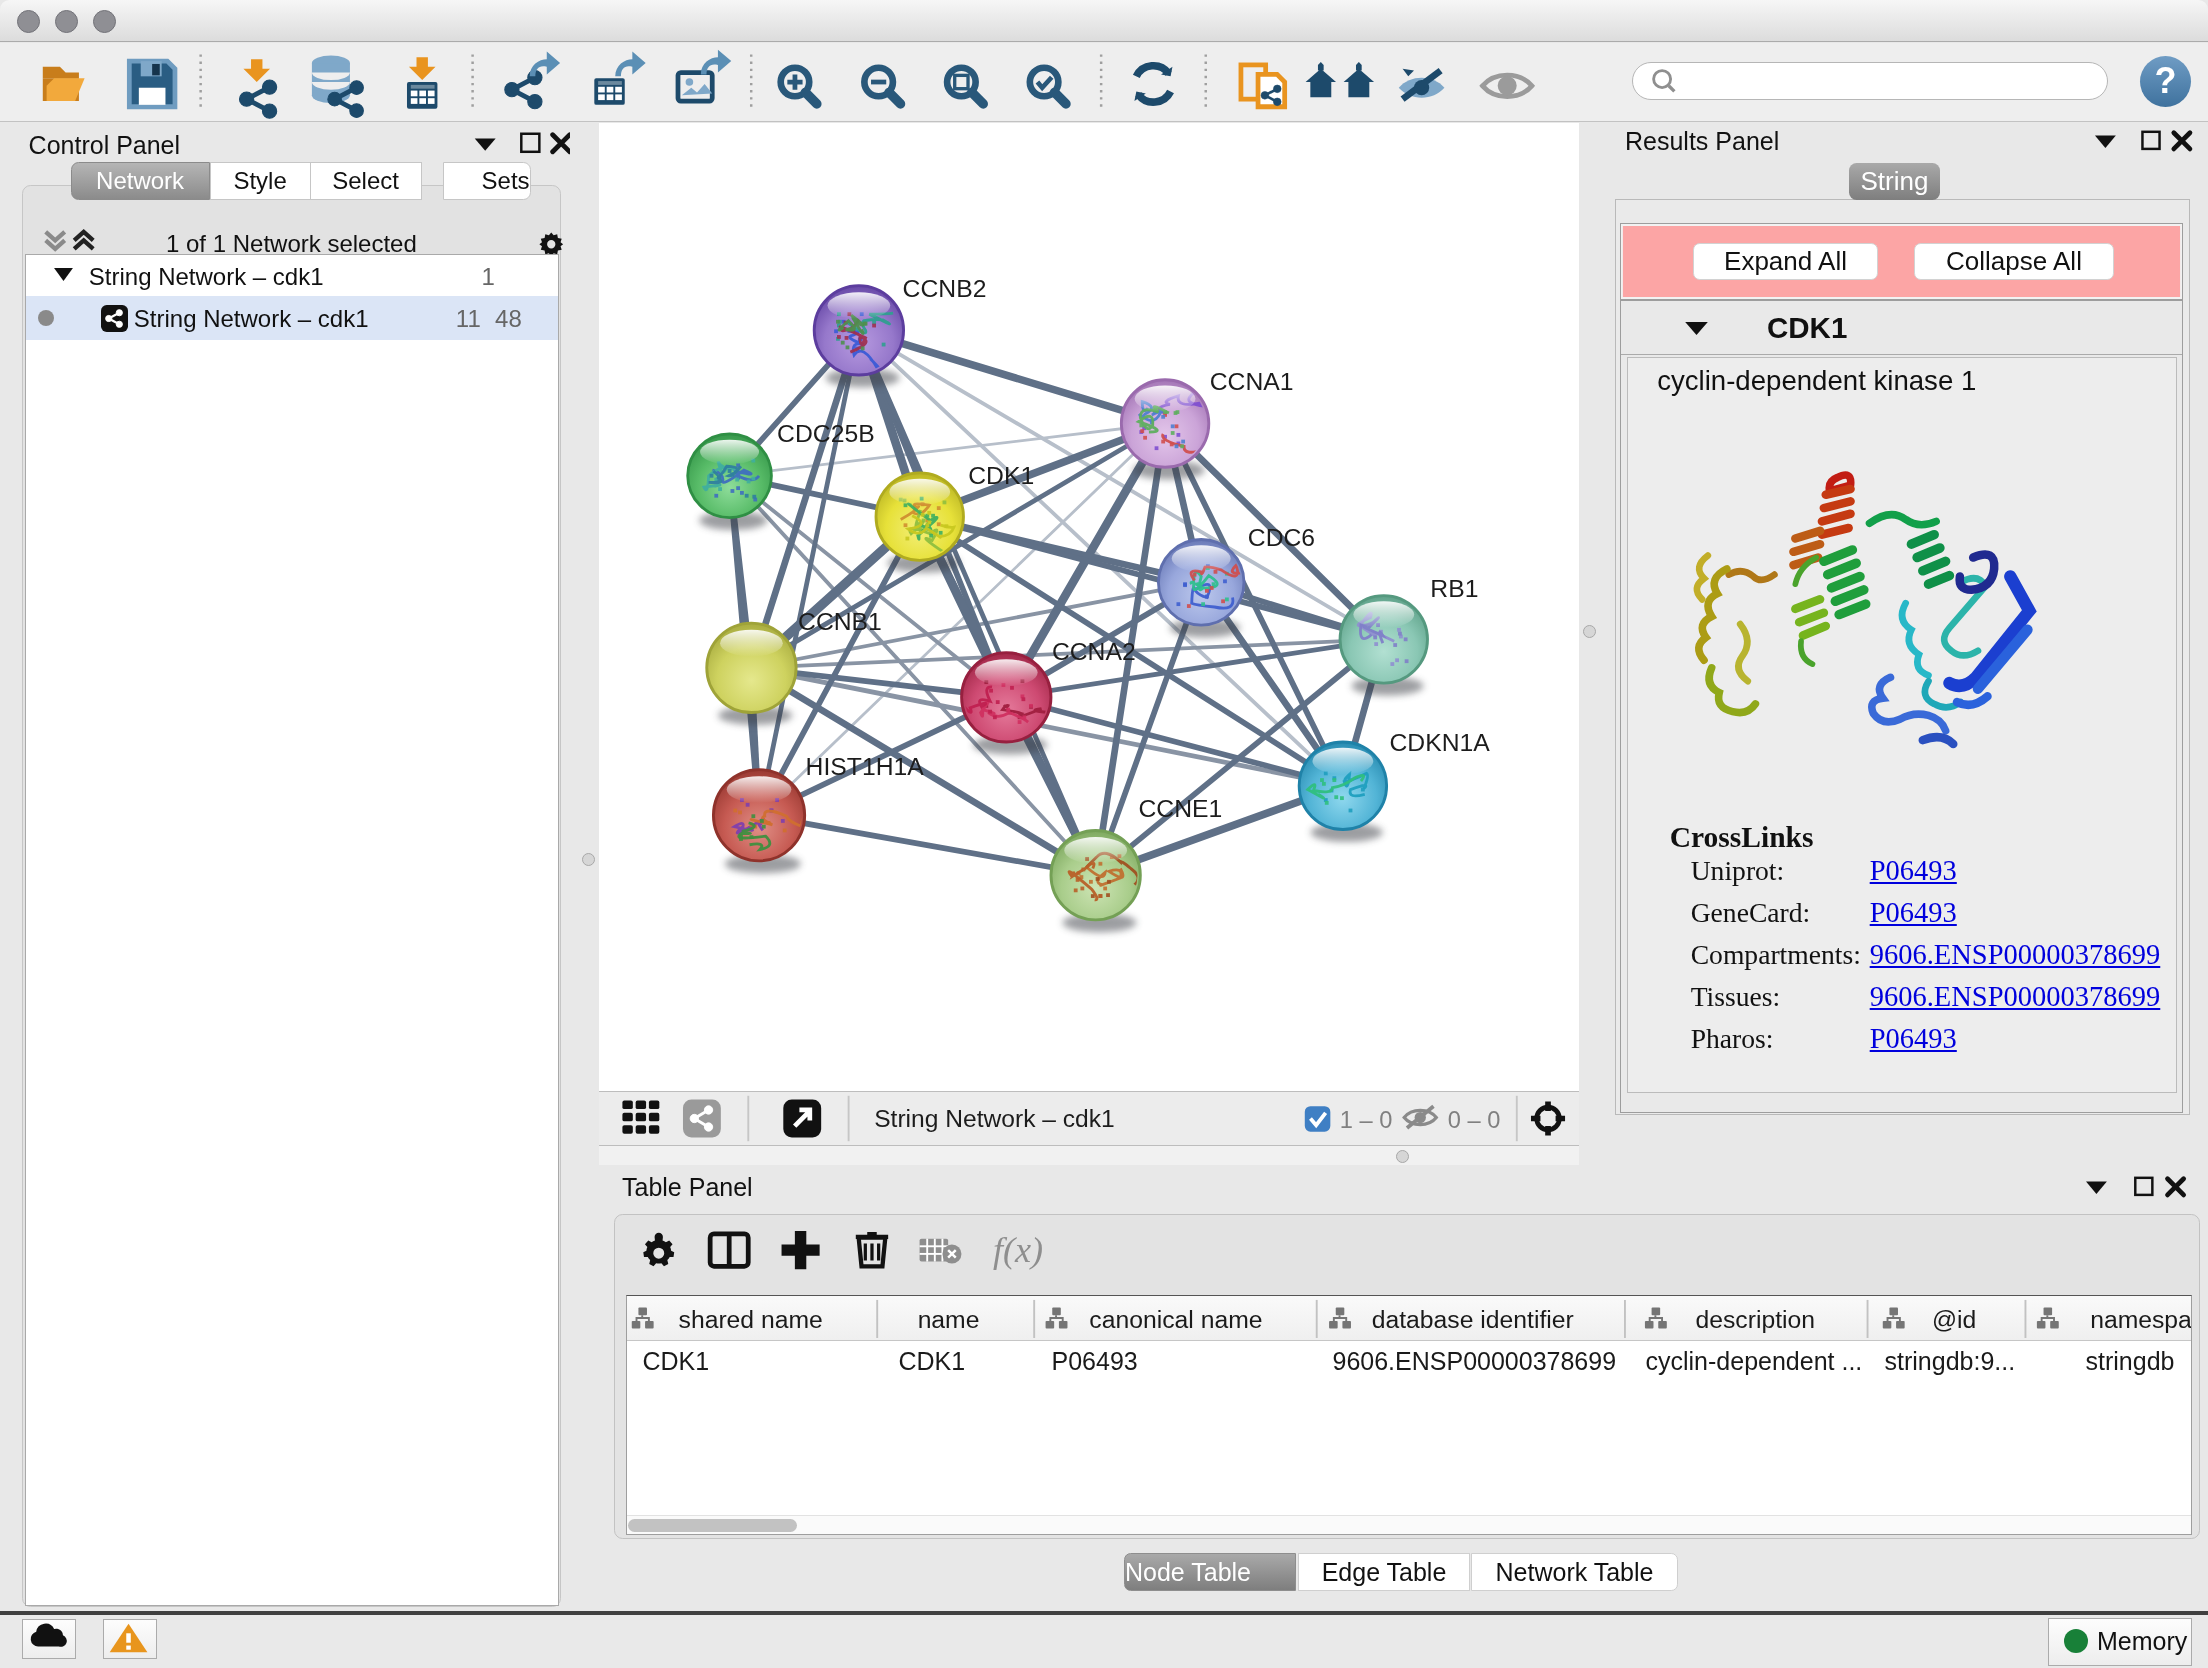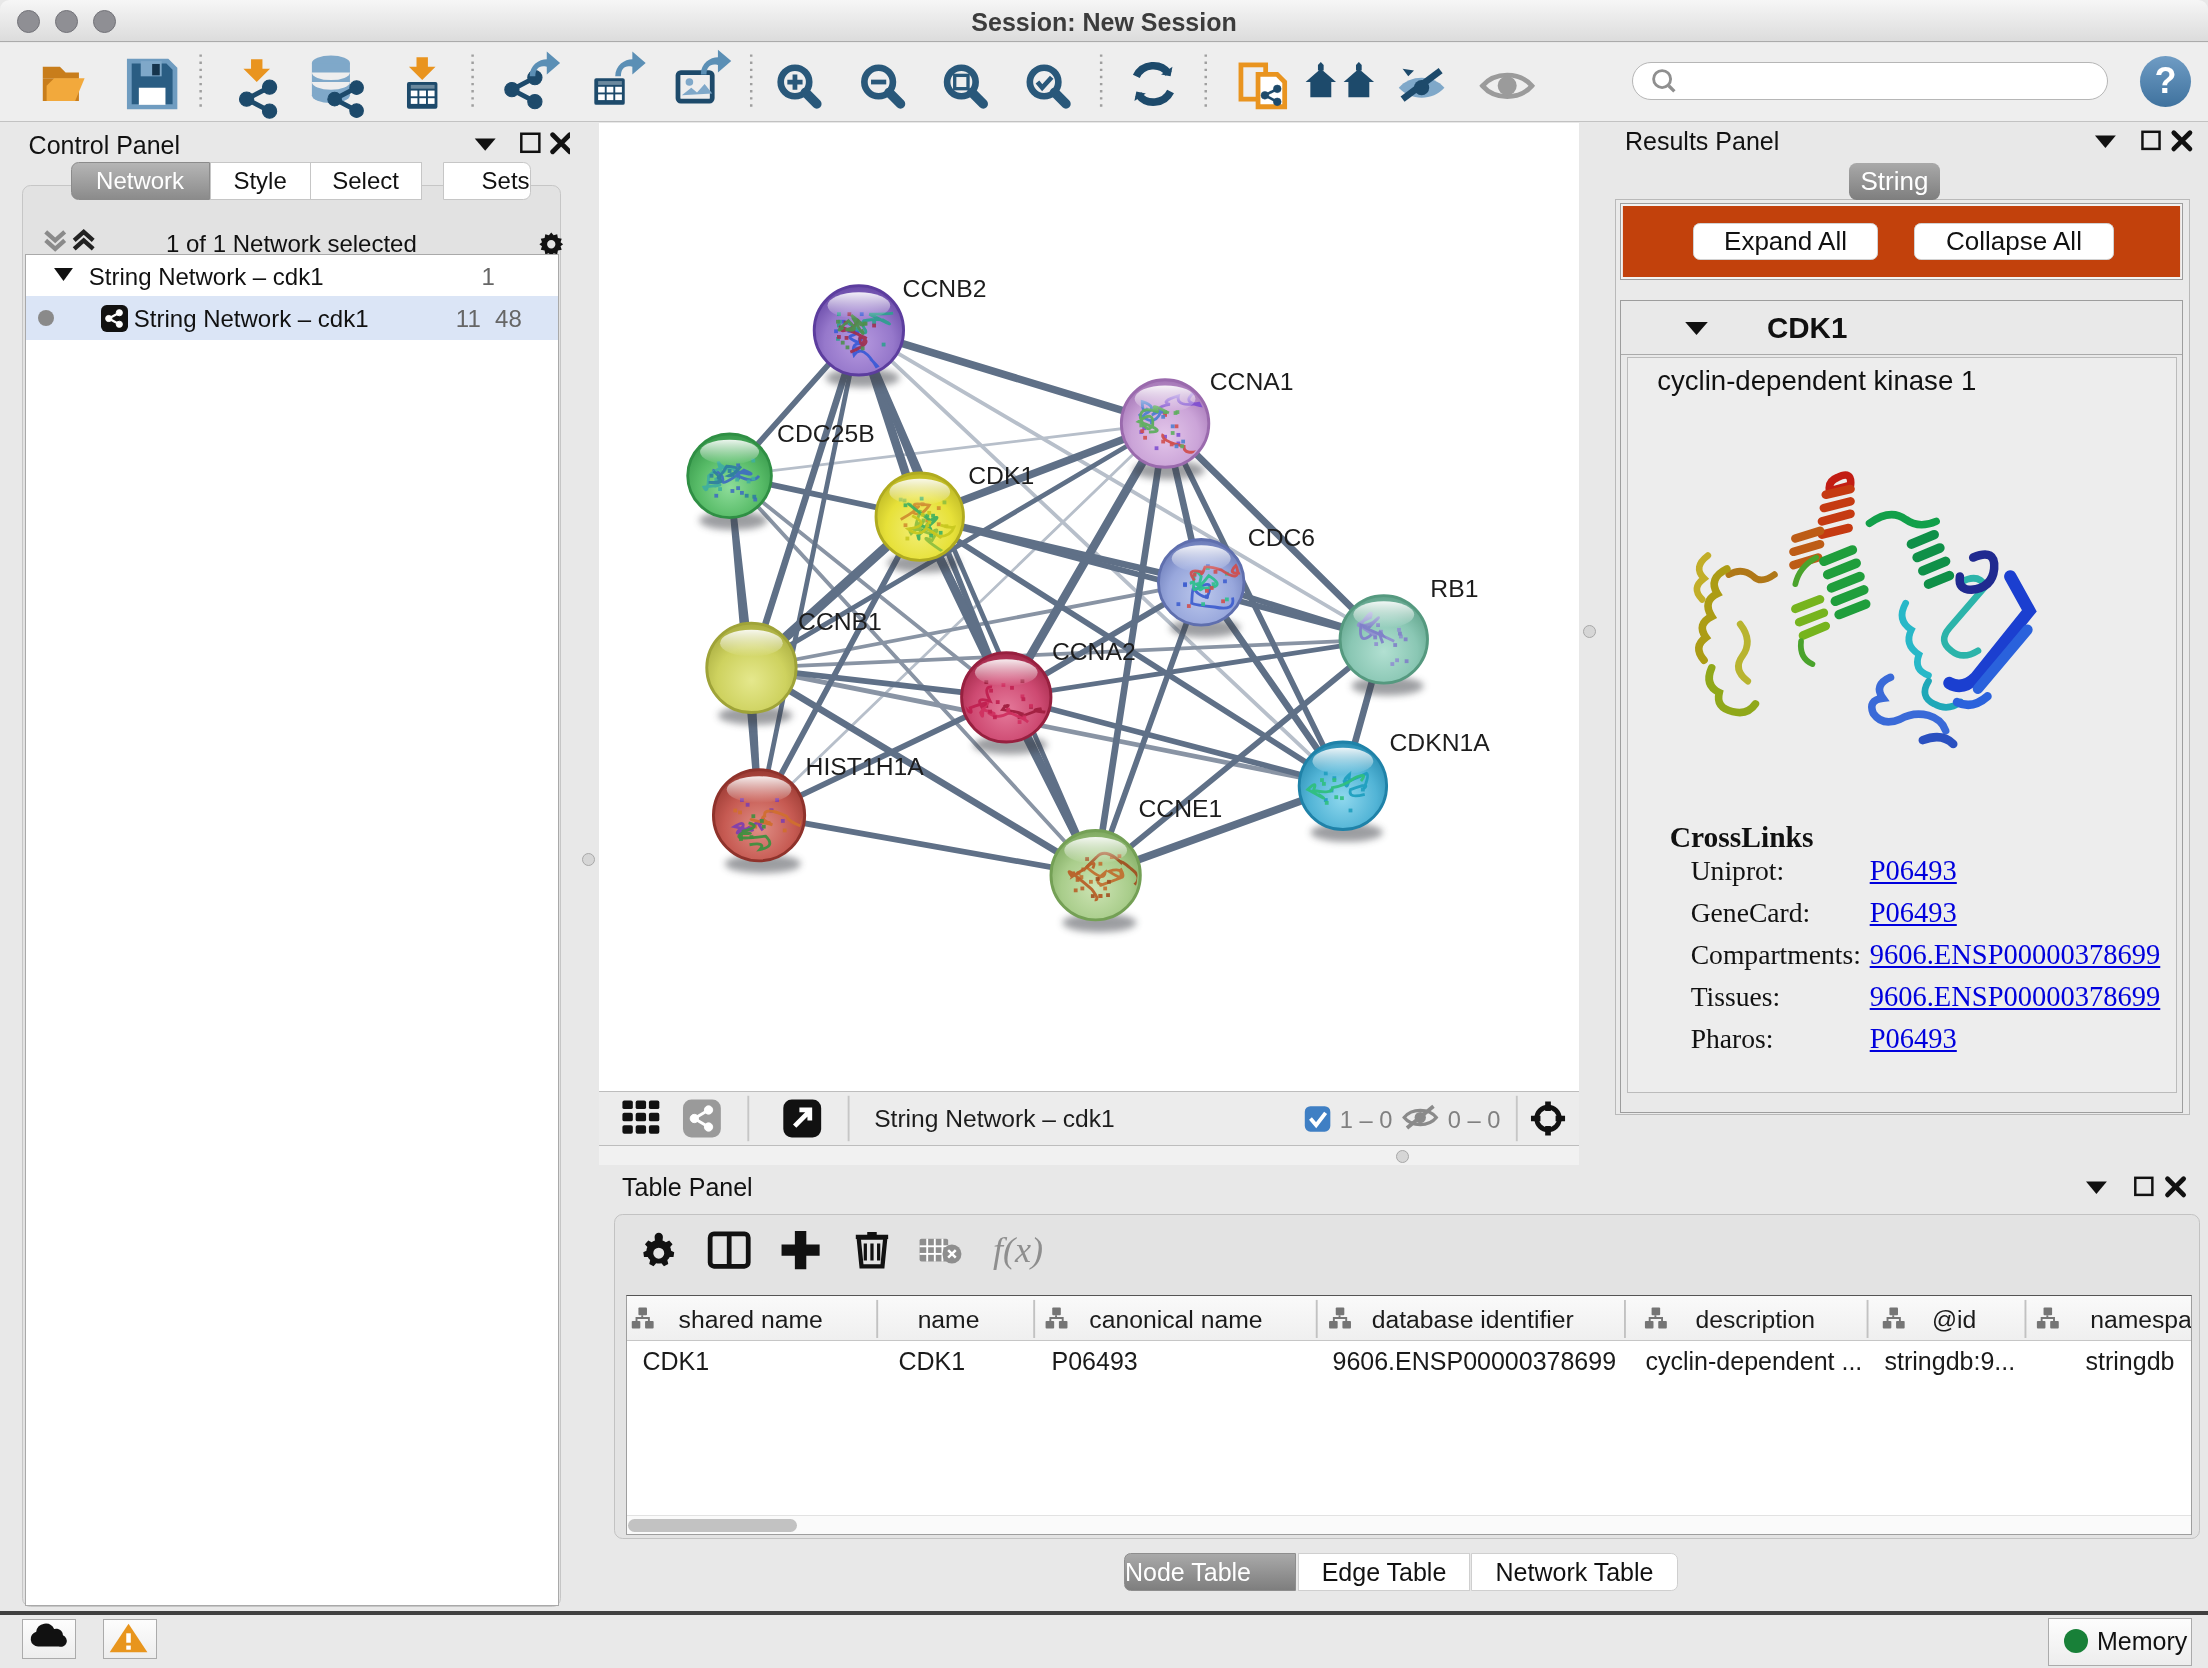--- a/index.html
+++ b/index.html
@@ -46,21 +46,20 @@
   border:1.9px solid #ababab; }
 .dot7 { position:absolute; width:13.3px; height:13.3px; border-radius:50%;
   background:#d6d6d6; border:1px solid #a8a8a8; }
 </style>
 </head>
 <body>
 <div id="titlebar">
   <div class="tl" style="left:17px;"></div>
   <div class="tl" style="left:55px;"></div>
   <div class="tl" style="left:93px;"></div>
-  <div id="wtitle">Session: New Session</div>
 </div>
 <div id="toolbar">
 <svg width="2208" height="79" viewBox="0 0 2322 83">
 <defs>
   <g id="magni">
           <circle cx="-4" cy="-4" r="15" fill="none" stroke="#29587a" stroke-width="7"></circle>
    <path d="M7,7 L19,19" stroke="#29587a" stroke-width="10" stroke-linecap="round"></path>
         </g>
   <g id="shareg">
           <circle cx="-11" cy="0" r="6.5"></circle>
@@ -754,21 +753,21 @@
 <div id="netgap"></div>
 <div id="rpanel">
   <div class="ptitle" style="position:absolute;left:40px;top:3.8px;">Results Panel</div>
   <svg class="abs" style="left:504px;top:4.8px;" width="105" height="28.5" viewBox="0 0 110 30">
     <path d="M6,8 l22,0 -11,13 z" fill="#111"></path>
     <rect x="56" y="4" width="18" height="18" fill="none" stroke="#111" stroke-width="2.6"></rect>
     <path d="M89,5 l17,17 M106,5 l-17,17" stroke="#111" stroke-width="5" stroke-linecap="round"></path>
   </svg>
   <div style="position:absolute;left:29.5px;top:76px;width:575px;height:916px;background:#eaeaea;border:1px solid #b9b9b9;"></div>
   <div style="position:absolute;left:264px;top:40px;width:91px;height:37px;background:linear-gradient(#a9a9a9,#7e7e7e);border-radius:7.6px;color:#fff;font-size:26px;text-align:center;line-height:37px;">String</div>
-  <div style="position:absolute;left:35px;top:80px;width:563px;height:77px;background:#c2410c;border:1px solid #9d9d9d;box-shadow:inset 0 0 0 1.9px #f2f2f2;">
+  <div style="position:absolute;left:35px;top:100px;width:563px;height:77px;background:#fca5a5;border:1px solid #9d9d9d;box-shadow:inset 0 0 0 1.9px #f2f2f2;">
     <div style="position:absolute;left:72px;top:19px;width:185px;height:37px;background:#fff;border:1px solid #d2d2d2;border-radius:6.7px;font-size:26px;text-align:center;line-height:35px;color:#111;">Expand All</div>
     <div style="position:absolute;left:293px;top:19px;width:200px;height:37px;background:#fff;border:1px solid #d2d2d2;border-radius:6.7px;font-size:26px;text-align:center;line-height:35px;color:#111;">Collapse All</div>
   </div>
   <div style="position:absolute;left:35px;top:177px;width:563px;height:813px;background:#e9e9e9;border:1px solid #9d9d9d;">
     <div style="position:absolute;left:0;top:0;width:100%;height:54px;border-bottom:1px solid #aaa;">
       <svg class="abs" style="left:63px;top:20px;" width="25" height="16" viewBox="0 0 26 17">
           <path d="M1,1 l24,0 -12,14 z" fill="#111"></path>
         </svg>
       <span style="position:absolute;left:146px;top:9.5px;font-size:29.5px;font-weight:700;color:#111;">CDK1</span>
     </div>

